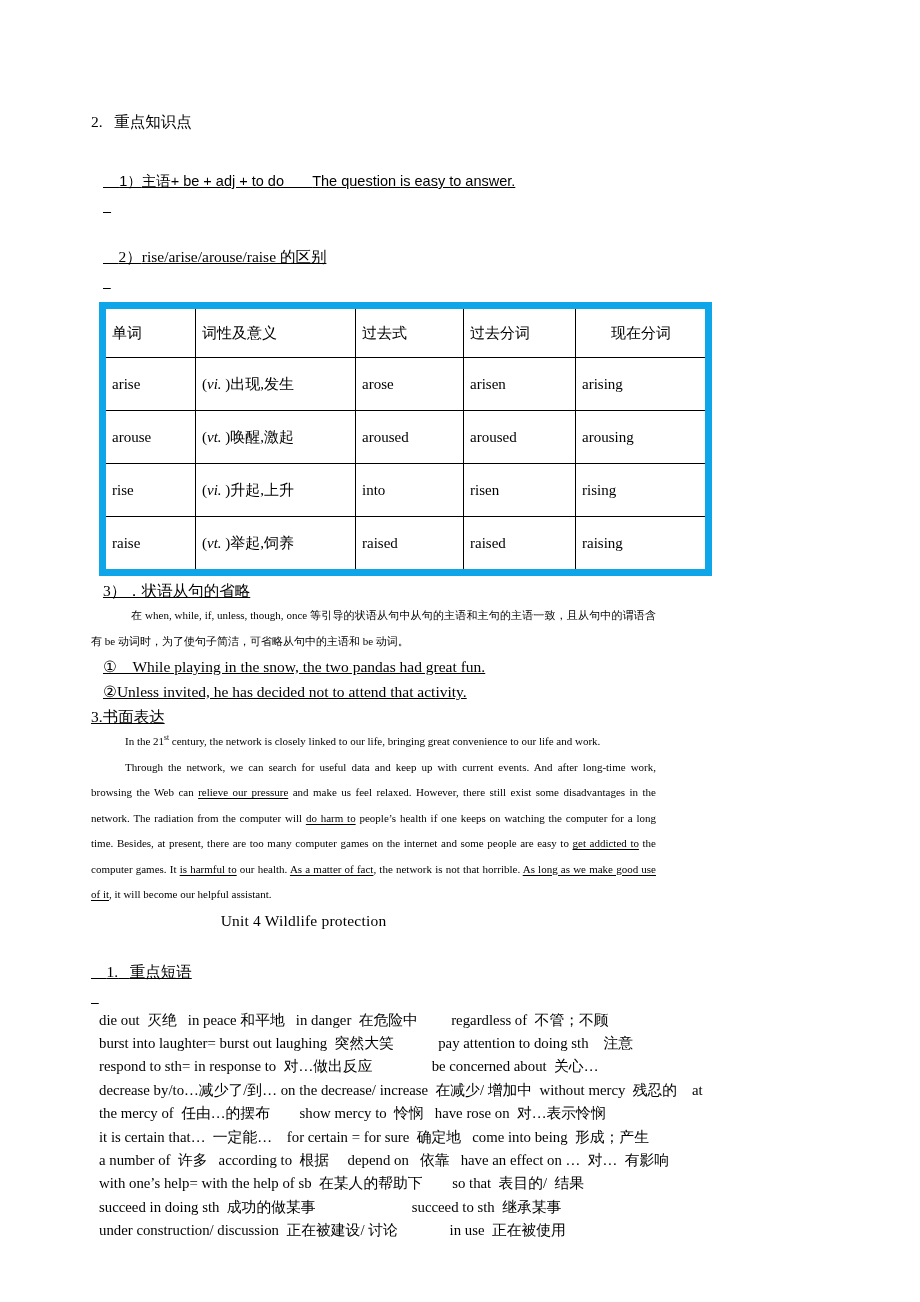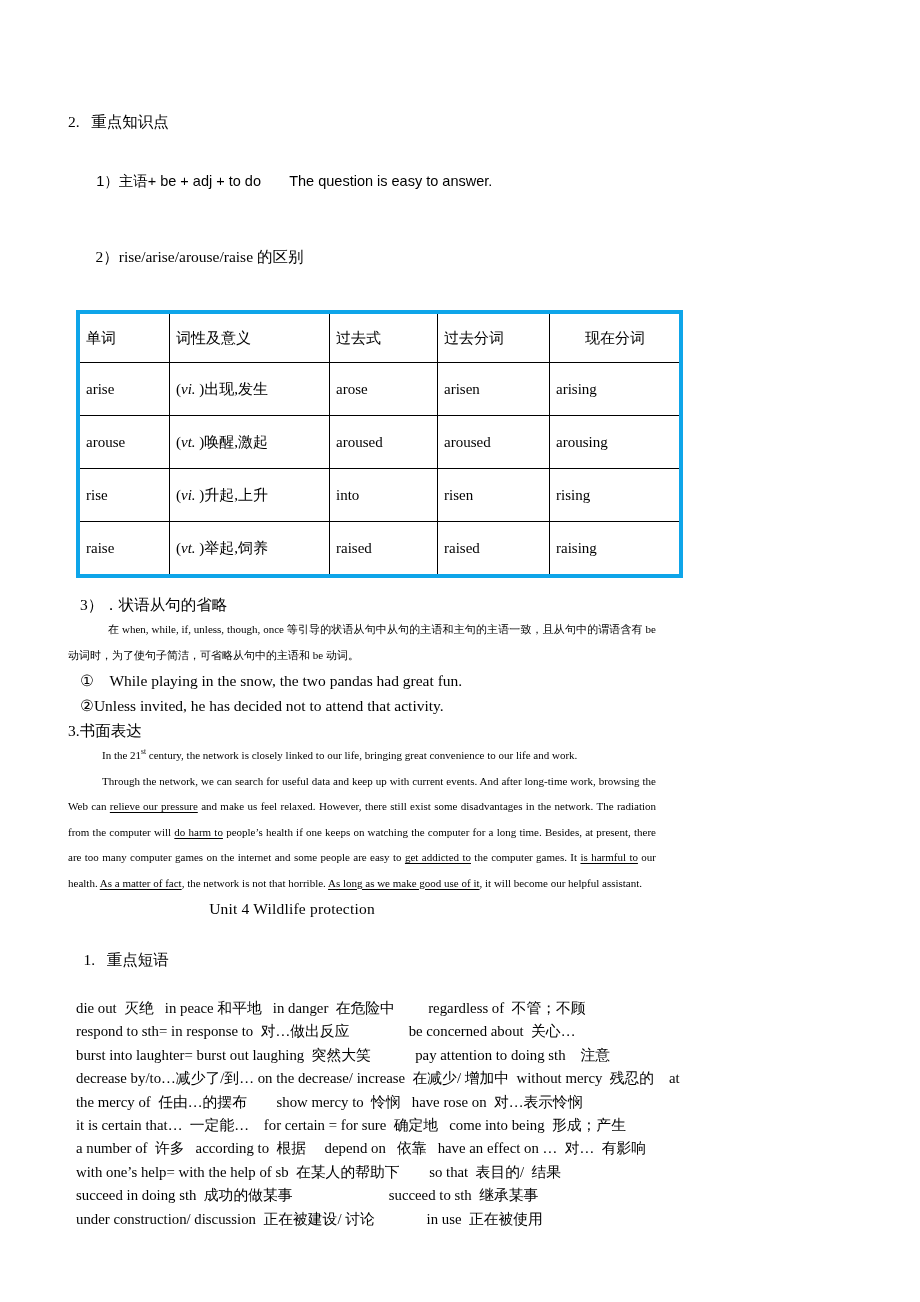--- a/index.html
+++ b/index.html
@@ -12,49 +12,50 @@
     height: 1302px;
     font-family: "Liberation Serif", "DejaVu Serif", serif;
     color: #000000;
     -webkit-font-smoothing: antialiased;
   }
   .page {
     position: relative;
     width: 776px;
     height: 1302px;
     box-sizing: border-box;
-    padding: 108px 120px 0 68px;
+    padding: 108px 120px 0 91px;
   }
 
   
   .line {
     font-size: 15.5px;
     line-height: 25px;
     white-space: pre-wrap;
+    text-decoration: underline;
   }
   .sans {
     font-family: "Liberation Sans", "DejaVu Sans", sans-serif;
     font-size: 14.5px;
   }
   .heading-num {
     font-size: 15.5px;
     line-height: 27px;
   }
   .indent-1 { padding-left: 12px; }
 
   .gap-s { height: 9px; }
 
   
   .verb-table {
     border-collapse: collapse;
     width: 540px;
-    margin-top: 16px;
+    margin-top: 8px;
     margin-left: 8px;
     table-layout: fixed;
-    border: 4px solid #0ea5e9;
+    border: 7px solid #0ea5e9;
   }
   .verb-table td {
     border: 1px solid #000;
     padding: 6px 5px 6px 6px;
     font-size: 15px;
     line-height: 20px;
     vertical-align: middle;
     height: 40px;
   }
   .verb-table tr:first-child td { height: 36px; }
@@ -148,43 +149,43 @@
       <tr>
         <td>raise</td>
         <td>(<span class="pos-italic">vt.</span>&nbsp;)<span>举起,饲养</span></td>
         <td>raised</td>
         <td>raised</td>
         <td>raising</td>
       </tr>
     </tbody>
   </table>
 
-  <div class="line indent-1" style="margin-top:14px;">3）．状语从句的省略</div>
+  <div class="line indent-1" style="margin-top:2px;">3）．状语从句的省略</div>
 
   <div class="essay first" style="text-indent:40px;">在 when, while, if, unless, though, once 等引导的状语从句中从句的主语和主句的主语一致，且从句中的谓语含有 be 动词时，为了使句子简洁，可省略从句中的主语和 be 动词。</div>
 
   <div class="line indent-1">①　While playing in the snow, the two pandas had great fun.</div>
   <div class="line indent-1">②Unless invited, he has decided not to attend that activity.</div>
 
   <div class="line">3.书面表达</div>
 
   <div class="essay first"><span>In the 21</span><sup>st</sup><span> century, the network is closely linked to our life, bringing great convenience to our life and work.</span></div>
 
   <div class="essay first"><span>Through the network, we can search for useful data and keep up with current events. And after long-time work, browsing the Web can </span><span class="u">relieve our pressure</span><span> and make us feel relaxed. However, there still exist some disadvantages in the network. The radiation from the computer will </span><span class="u">do harm to</span><span> people’s health if one keeps on watching the computer for a long time. Besides, at present, there are too many computer games on the internet and some people are easy to </span><span class="u">get addicted to</span><span> the computer games. It </span><span class="u">is harmful to</span><span> our health. </span><span class="u">As a matter of fact</span><span>, the network is not that horrible. </span><span class="u">As long as we make good use of it</span><span>, it will become our helpful assistant.</span></div>
 
   <div class="unit-title">Unit 4     Wildlife protection</div>
 
   <div class="line">
     <span>1.</span>&nbsp;&nbsp;&nbsp;<span>重点短语</span>
   </div>
 
   <div class="vocab-wrap">
     <div class="vocab">die out  灭绝   in peace 和平地   in danger  在危险中         regardless of  不管；不顾</div>
+    <div class="vocab">burst into laughter= burst out laughing  突然大笑            pay attention to doing sth    注意</div>
     <div class="vocab">respond to sth= in response to  对…做出反应                be concerned about  关心…</div>
-    <div class="vocab">burst into laughter= burst out laughing  突然大笑            pay attention to doing sth    注意</div>
     <div class="vocab">decrease by/to…减少了/到… on the decrease/ increase  在减少/ 增加中  without mercy  残忍的    at</div>
     <div class="vocab">the mercy of  任由…的摆布        show mercy to  怜悯   have rose on  对…表示怜悯</div>
     <div class="vocab">it is certain that…  一定能…    for certain = for sure  确定地   come into being  形成；产生</div>
     <div class="vocab">a number of  许多   according to  根据     depend on   依靠   have an effect on …  对…  有影响</div>
     <div class="vocab">with one’s help= with the help of sb  在某人的帮助下        so that  表目的/  结果</div>
     <div class="vocab">succeed in doing sth  成功的做某事                          succeed to sth  继承某事</div>
     <div class="vocab">under construction/ discussion  正在被建设/ 讨论              in use  正在被使用</div>
 
   </div>
 

